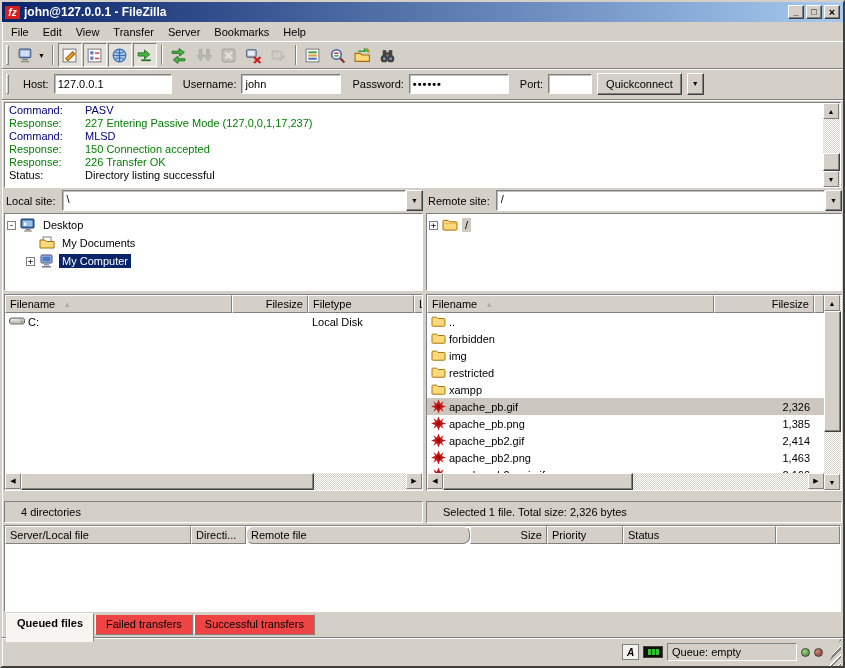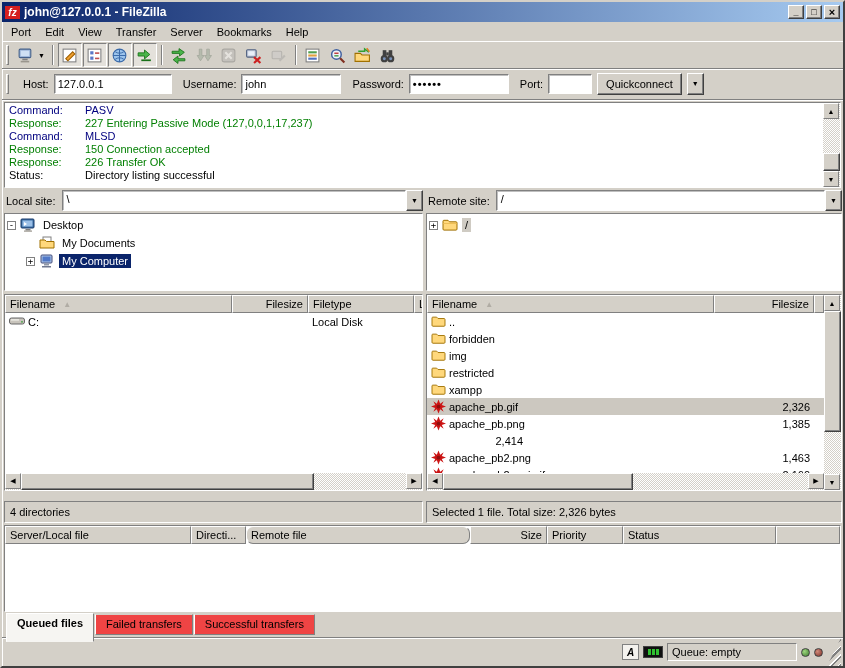--- a/index.html
+++ b/index.html
@@ -82,21 +82,21 @@
   .hcell.right { justify-content:flex-end; }
   .sort-ind { color:#b0aca4; font-size:8px; margin-left:8px; }
   .lv-body { flex:1; overflow:hidden; }
   .lv-row { display:flex; align-items:center; height:17px; white-space:nowrap; }
   .lv-row.sel { background:#ccc8c0; }
   .cell { padding:0 4px; overflow:hidden; display:flex; align-items:center; gap:3px; }
   .cell.right { justify-content:flex-end; }
   .c-name-l { width:227px; flex:none; } .c-size-l { width:76px; flex:none; } .c-type-l { width:106px; flex:none; } .c-mod-l { flex:1; }
   .c-name-r { width:287px; flex:none; } .c-size-r { width:100px; flex:none; } .c-fill-r { flex:1; }
 
-  .panel-status { height:22px; flex:none; display:flex; align-items:center; padding:0 5px; border:1px solid; border-color:#808080 #fff #fff #808080; margin-top:10px; background:#d4d0c8; }
+  .panel-status { height:22px; flex:none; display:flex; align-items:center; padding:0 16px; border:1px solid; border-color:#808080 #fff #fff #808080; margin-top:10px; background:#d4d0c8; }
 
   
   .queuebox { flex:none; height:87px; margin:2px 2px 0 2px; background:#fff; border:1px solid; border-color:#808080 #fff #fff #808080; display:flex; flex-direction:column; overflow:hidden; }
   .q-name{width:186px;flex:none;} .q-dir{width:55px;flex:none;} .q-remote{width:224px;flex:none;border-radius:7px;} .q-size{width:77px;flex:none;} .q-prio{width:76px;flex:none;} .q-status{width:153px;flex:none;} .q-fill{flex:1;}
   .q-body { flex:1; background:#fff; }
 
   
   .tabs { height:25px; flex:none; display:flex; align-items:flex-start; padding:2px 0 0 4px; gap:1px; }
   .tab { padding:3px 10px 4px 10px; background:#ef4444; border:1px solid; border-color:#fff #808080 #808080 #fff; border-top-color:#d4d0c8; }
   .tab.active { background:#f6f5f2; font-weight:bold; border-color:#fff #808080 #f6f5f2 #fff; padding-bottom:12px; position:relative; top:-1px; }
@@ -123,21 +123,21 @@
     <div class="fz-logo">fz</div>
     <div class="title-text">john@127.0.0.1 - FileZilla</div>
     <div class="tb-btns">
       <div class="tb-btn raised">_</div>
       <div class="tb-btn raised">□</div>
       <div class="tb-btn raised close">×</div>
     </div>
   </div>
 
   <div class="menubar">
-    <span class="menu-item">Port</span>
+    <span class="menu-item">File</span>
     <span class="menu-item">Edit</span>
     <span class="menu-item">View</span>
     <span class="menu-item">Transfer</span>
     <span class="menu-item">Server</span>
     <span class="menu-item">Bookmarks</span>
     <span class="menu-item">Help</span>
   </div>
 
   <div class="toolbar">
     <div class="grip"></div>
@@ -531,20 +531,29 @@
                       <polygon points="8,0.5 9.8,5 13.5,2.5 11.5,6.5 16,8 11.5,9.5 13.5,13.5 9.8,11 8,15.5 6.2,11 2.5,13.5 4.5,9.5 0,8 4.5,6.5 2.5,2.5 6.2,5" fill="#cc1414"></polygon>
                       <circle cx="8" cy="8" r="2" fill="#8e0e0e"></circle>
                     </svg>
                   </span>
                   <span>apache_pb.png</span>
                 </div>
               <div class="cell c-size-r right">1,385</div>
                 <div class="cell c-fill-r"></div>
             </div>
             <div class="lv-row">
+              <div class="cell c-name-r">
+                  <span>
+                    <svg width="15" height="15" viewBox="0 0 16 16">
+                      <polygon points="8,0.5 9.8,5 13.5,2.5 11.5,6.5 16,8 11.5,9.5 13.5,13.5 9.8,11 8,15.5 6.2,11 2.5,13.5 4.5,9.5 0,8 4.5,6.5 2.5,2.5 6.2,5" fill="#cc1414"></polygon>
+                      <circle cx="8" cy="8" r="2" fill="#8e0e0e"></circle>
+                    </svg>
+                  </span>
+                  <span>apache_pb2.gif</span>
+                </div>
               <div class="cell c-size-r right">2,414</div>
                 <div class="cell c-fill-r"></div>
             </div>
             <div class="lv-row">
               <div class="cell c-name-r">
                   <span>
                     <svg width="15" height="15" viewBox="0 0 16 16">
                       <polygon points="8,0.5 9.8,5 13.5,2.5 11.5,6.5 16,8 11.5,9.5 13.5,13.5 9.8,11 8,15.5 6.2,11 2.5,13.5 4.5,9.5 0,8 4.5,6.5 2.5,2.5 6.2,5" fill="#cc1414"></polygon>
                       <circle cx="8" cy="8" r="2" fill="#8e0e0e"></circle>
                     </svg>

